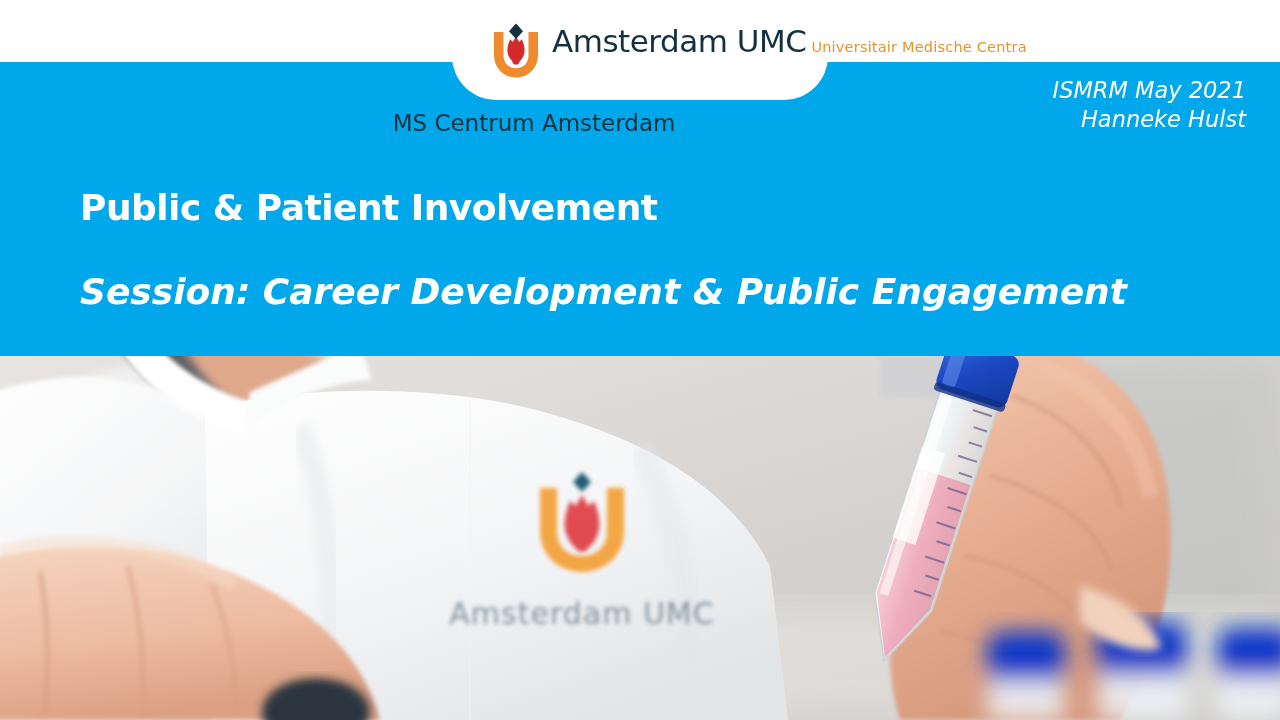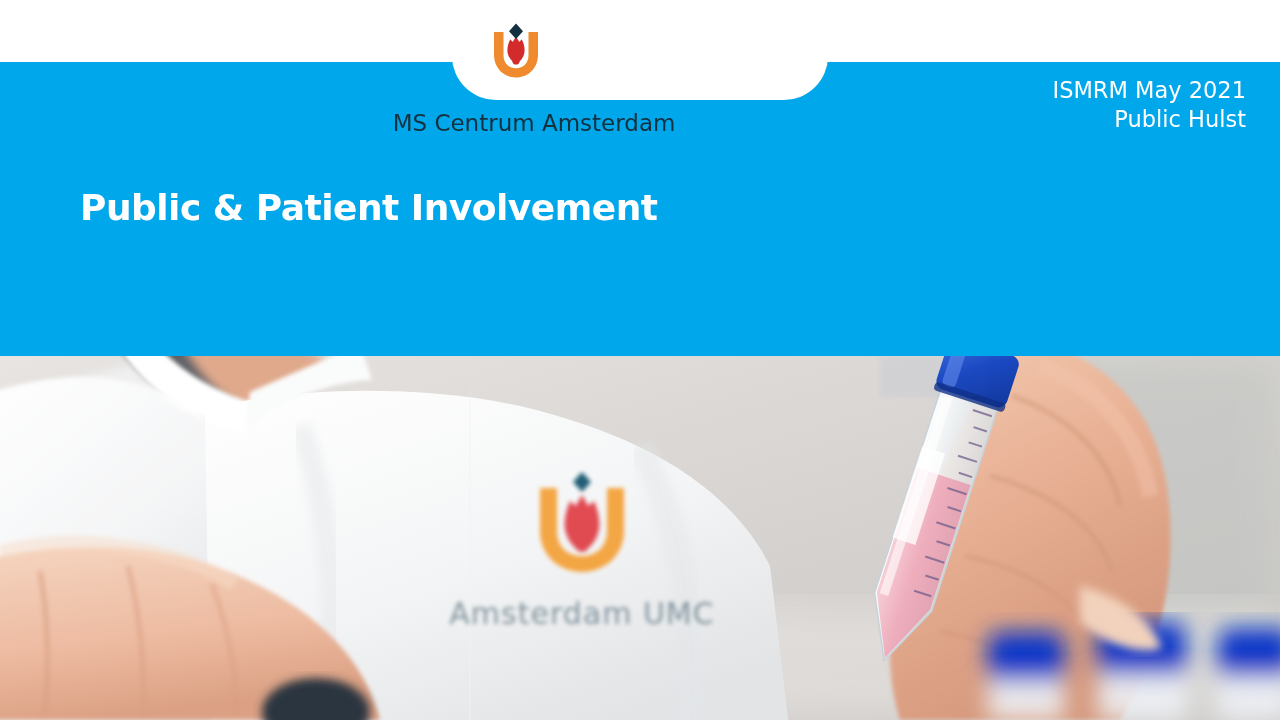--- a/index.html
+++ b/index.html
@@ -102,21 +102,21 @@
   .meta {
     position: absolute;
     right: 34px; top: 76px;
     text-align: right;
     color: #ffffff;
     font-size: 22.5px;
     line-height: 28.5px;
     font-weight: 400;
     z-index: 6;
   }
-  .meta div { white-space: nowrap; }
+  .meta div { white-space: nowrap; font-style: italic; }
 
   
   .headline {
     position: absolute;
     left: 80px; top: 177px;
     color: #ffffff;
     font-size: 36px;
     line-height: 62px;
     font-weight: 700;
     letter-spacing: -0.5px;
@@ -162,30 +162,35 @@
 
         <path d="M4 10 L4 33 C4 46.5 14.2 55.5 26 55.5 C37.8 55.5 48 46.5 48 33 L48 10 L38.5 10 L38.5 33 C38.5 41.2 33.2 46.3 26 46.3 C18.8 46.3 13.5 41.2 13.5 33 L13.5 10 Z" fill="#F08A2E"></path>
 
         <path d="M20.2 17.5 C20.2 17.5 16.6 24 17.6 30.5 C18.4 35.6 21.6 39.2 24.6 40.6 L24.6 21.5 Z" fill="#D32B2B"></path>
         <path d="M31.8 17.5 C31.8 17.5 35.4 24 34.4 30.5 C33.6 35.6 30.4 39.2 27.4 40.6 L27.4 21.5 Z" fill="#D32B2B"></path>
         <path d="M26 14.6 L29.6 20.6 L29.6 39.4 C29.6 41.4 28 42.6 26 42.6 C24 42.6 22.4 41.4 22.4 39.4 L22.4 20.6 Z" fill="#D32B2B"></path>
 
         <path d="M26 1.5 L33 9.2 L26 17 L19 9.2 Z" fill="#14313F"></path>
       </svg>
     </span>
+    <span class="logo-words">
+      <span class="logo-title">Amsterdam UMC</span>
+      <span class="logo-sub">Universitair Medische Centra</span>
+    </span>
   </div>
 
   <div class="center-line">MS Centrum Amsterdam</div>
 
   <div class="meta">
     <div>ISMRM May 2021</div>
-    <div>Public Hulst</div>
+    <div>Hanneke Hulst</div>
   </div>
 
   <div class="headline">Public &amp; Patient Involvement</div>
+  <div class="subhead">Session: Career Development &amp; Public Engagement</div>
 
   <div class="photo">
     <svg width="1280" height="364" viewBox="0 0 1280 364" aria-hidden="true">
       <defs>
         <linearGradient id="bgGrad" x1="0" y1="0" x2="1" y2="1">
           <stop offset="0%" stop-color="#E7E4E1"></stop>
           <stop offset="45%" stop-color="#D8D5D2"></stop>
           <stop offset="100%" stop-color="#C9C6C4"></stop>
         </linearGradient>
         <linearGradient id="coatGrad" x1="0" y1="0" x2="0.6" y2="1">

